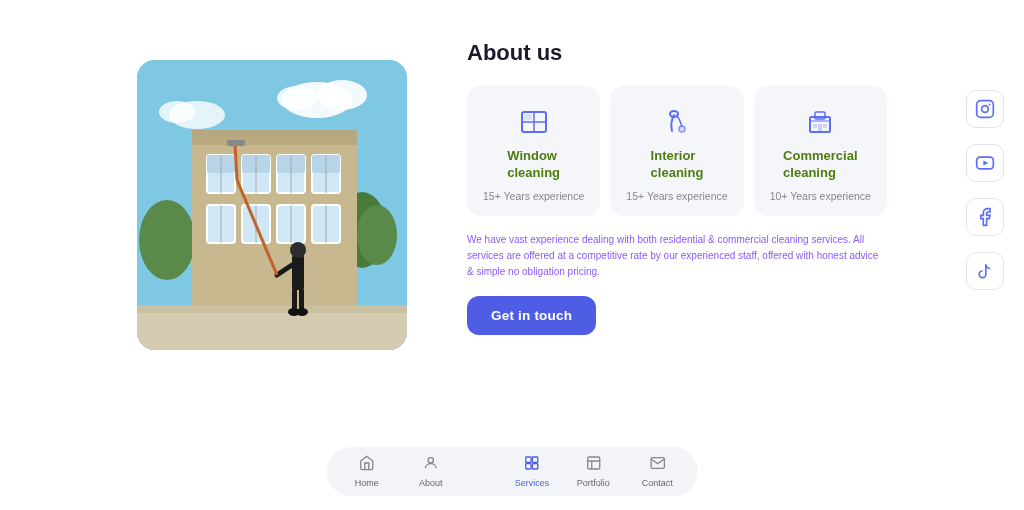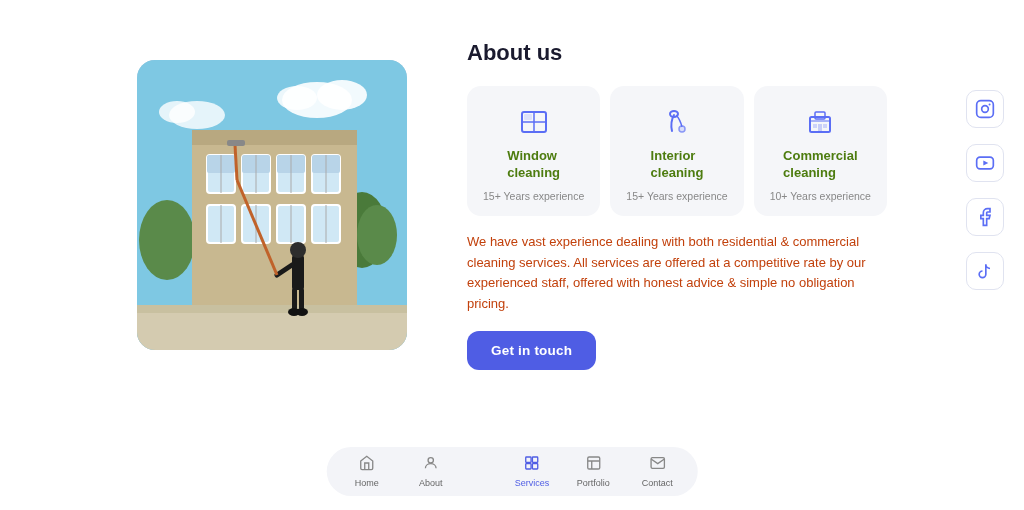--- a/index.html
+++ b/index.html
@@ -104,22 +104,22 @@
       line-height: 1.3;
     }
 
     .service-exp {
       font-size: 10.5px;
       color: #888;
     }
 
     
     .description-text {
-      font-size: 13px;
-      color: #c2410c;
+      font-size: 10px;
+      color: #8b5cf6;
       line-height: 1.6;
     }
 
     .description-text p + p {
       margin-top: 10px;
     }
 
     
     .cta-button {
       background: #4f5de4;

